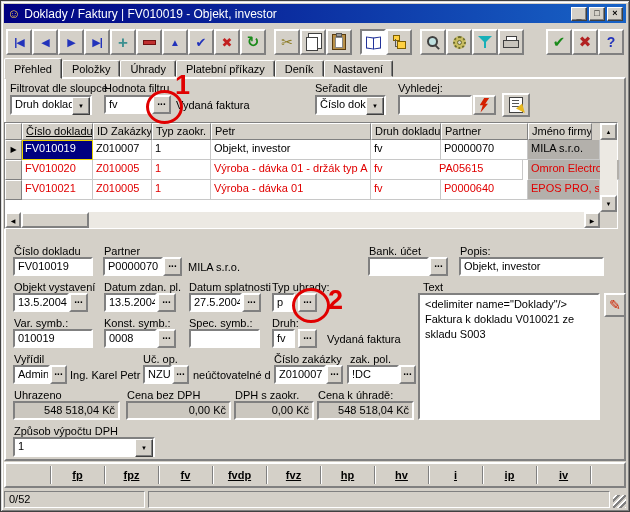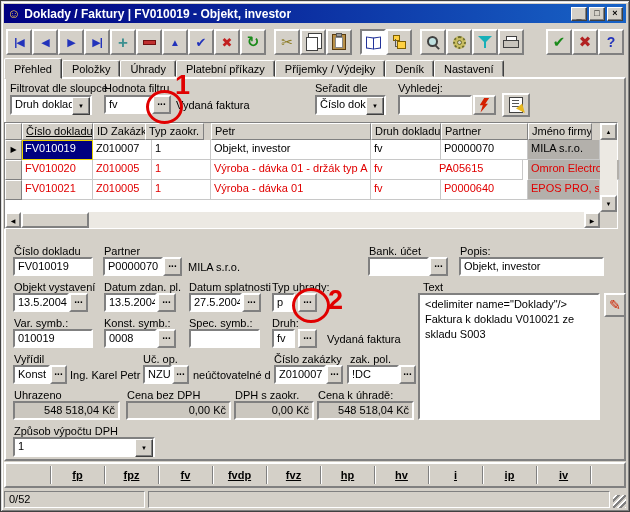--- a/index.html
+++ b/index.html
@@ -5,21 +5,21 @@
   html,body{margin:0;padding:0}
   body{width:630px;height:512px;position:relative;background:#d4d0c8;overflow:hidden;
        font-family:"Liberation Sans","DejaVu Sans",sans-serif;font-size:11px;color:#000}
   .frame{position:absolute;inset:0;border:1px solid #404040;box-shadow:inset 1px 1px 0 #dfdfdf,inset -1px -1px 0 #808080,inset 2px 2px 0 #fff;pointer-events:none;z-index:60}
 
   
   .titlebar{position:absolute;left:4px;top:4px;width:622px;height:19px;box-sizing:border-box;
     background:linear-gradient(90deg,var(--titlebar-start,#000080),var(--titlebar-end,#1863c6));
     display:flex;align-items:center;padding:0 3px}
   .ticon{color:#ffd34d;font-size:13px;line-height:13px;margin-right:4px}
-  .ttext{color:#fff;font-weight:bold;font-size:12px;flex:1;white-space:nowrap;overflow:hidden}
+  .ttext{color:#fff;font-weight:normal;font-size:12px;flex:1;white-space:nowrap;overflow:hidden}
   .tbtn{width:16px;height:14px;box-sizing:border-box;background:#d4d0c8;margin-left:2px;
     border:1px solid;border-color:#fff #404040 #404040 #fff;box-shadow:inset -1px -1px 0 #808080;
     display:flex;align-items:center;justify-content:center;font-size:9px;font-weight:bold;line-height:1}
   .tbtn.min .g{margin-top:5px}
 
   
   .tb{position:absolute;top:29px;width:26px;height:26px;box-sizing:border-box;background:#d4d0c8;
     border:2px solid;border-color:#fff #808080 #808080 #fff;display:flex;align-items:center;justify-content:center}
   .tb.pressed{border-color:#808080 #fff #fff #808080;background:#fff}
   .g-blue{color:#2233bb;font-weight:bold;font-size:11px;letter-spacing:-1px;white-space:nowrap}
@@ -211,21 +211,20 @@
   </div>
 <div class="tb" style="left:598px">
     <span class="g-help">?</span>
   </div>
 
 <div class="tabs">
   <div class="tab active">Přehled</div>
   <div class="tab">Položky</div>
   <div class="tab">Úhrady</div>
   <div class="tab">Platební příkazy</div>
-  <div class="tab">Příjemky / Výdejky</div>
   <div class="tab">Deník</div>
   <div class="tab">Nastavení</div>
 </div>
 
 <div class="panel"></div>
 
 <div class="lbl" style="left:10px;top:82px">Filtrovat dle sloupce</div>
 <div class="combo" style="left:10px;top:95px;width:82px">
   <span>Druh dokladu</span>
   <span class="carrow">▼</span>
@@ -246,21 +245,21 @@
   </div>
 <div class="sqbtn" style="left:502px;top:93px;width:28px;height:24px">
     <span class="docedic"></span>
   </div>
 
 <div class="grid">
   <div class="gridbody"></div>
   <div class="hc" style="left:0;width:17px"></div>
   <div class="hc" style="left:17px;width:71px"><span class="u">Číslo dokladu</span></div>
   <div class="hc" style="left:88px;width:59px">ID Zakázky</div>
-  <div class="hc" style="left:140px;width:59px">Typ zaokr.</div>
+  <div class="hc" style="left:147px;width:59px">Typ zaokr.</div>
   <div class="hc" style="left:206px;width:160px">Petr</div>
   <div class="hc" style="left:366px;width:70px">Druh dokladu</div>
   <div class="hc" style="left:436px;width:87px">Partner</div>
   <div class="hc" style="left:523px;width:64px">Jméno firmy</div>
 
   <div class="mk" style="top:17px">▶</div>
   <div class="mk" style="top:37px"></div>
   <div class="mk" style="top:57px"></div>
 
   <div>
@@ -338,21 +337,21 @@
 <div class="fld" style="left:104px;top:329px;width:53px">0008</div>
 <div class="dots" style="left:157px;top:329px">...</div>
 <div class="lbl" style="left:189px;top:317px">Spec. symb.:</div>
 <div class="fld" style="left:189px;top:329px;width:71px"></div>
 <div class="lbl" style="left:272px;top:317px">Druh:</div>
 <div class="fld" style="left:272px;top:329px;width:23px">fv</div>
 <div class="dots" style="left:298px;top:329px">...</div>
 <div class="after" style="left:327px;top:333px;width:85px">Vydaná faktura</div>
 
 <div class="lbl" style="left:14px;top:353px">Vyřídil</div>
-<div class="fld" style="left:13px;top:365px;width:37px">Konst</div>
+<div class="fld" style="left:13px;top:365px;width:37px">Admin</div>
 <div class="dots" style="left:50px;top:365px;width:17px">...</div>
 <div class="after" style="left:70px;top:369px;width:72px">Ing. Karel Petr</div>
 <div class="lbl" style="left:143px;top:353px">Uč. op.</div>
 <div class="fld" style="left:143px;top:365px;width:29px">NZU</div>
 <div class="dots" style="left:172px;top:365px;width:17px">...</div>
 <div class="after" style="left:193px;top:369px;width:78px">neúčtovatelné d</div>
 <div class="lbl" style="left:274px;top:353px">Číslo zakázky</div>
 <div class="fld" style="left:274px;top:365px;width:52px">Z010007</div>
 <div class="dots" style="left:326px;top:365px;width:17px">...</div>
 <div class="lbl" style="left:350px;top:353px">zak. pol.</div>

